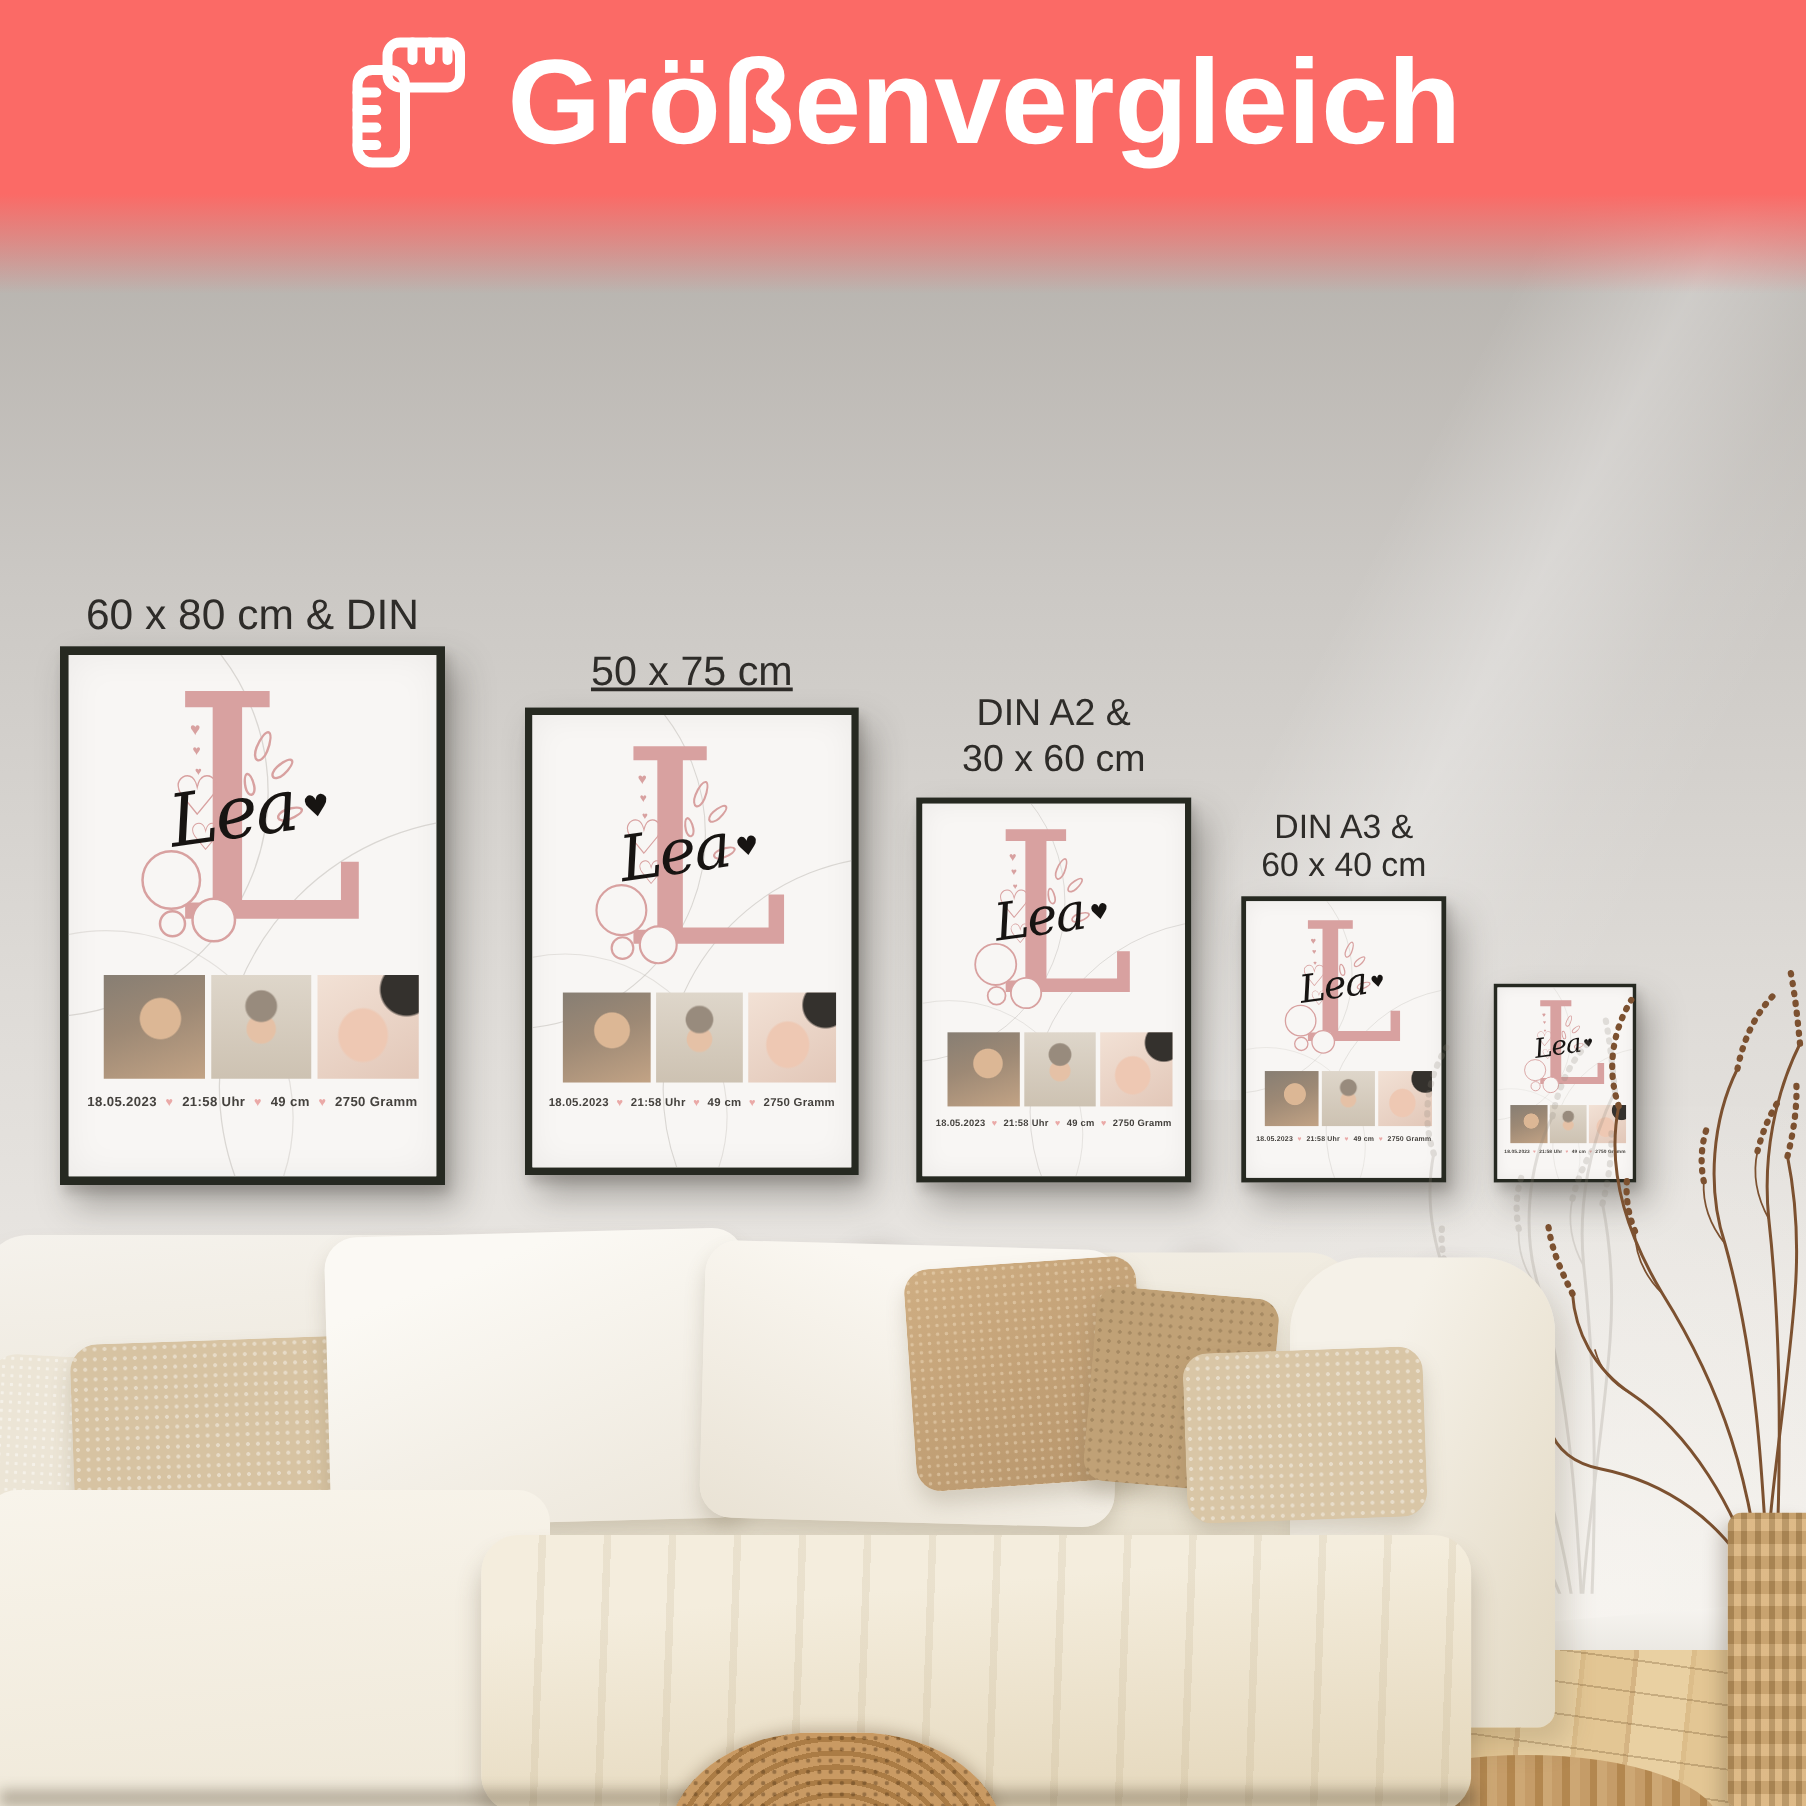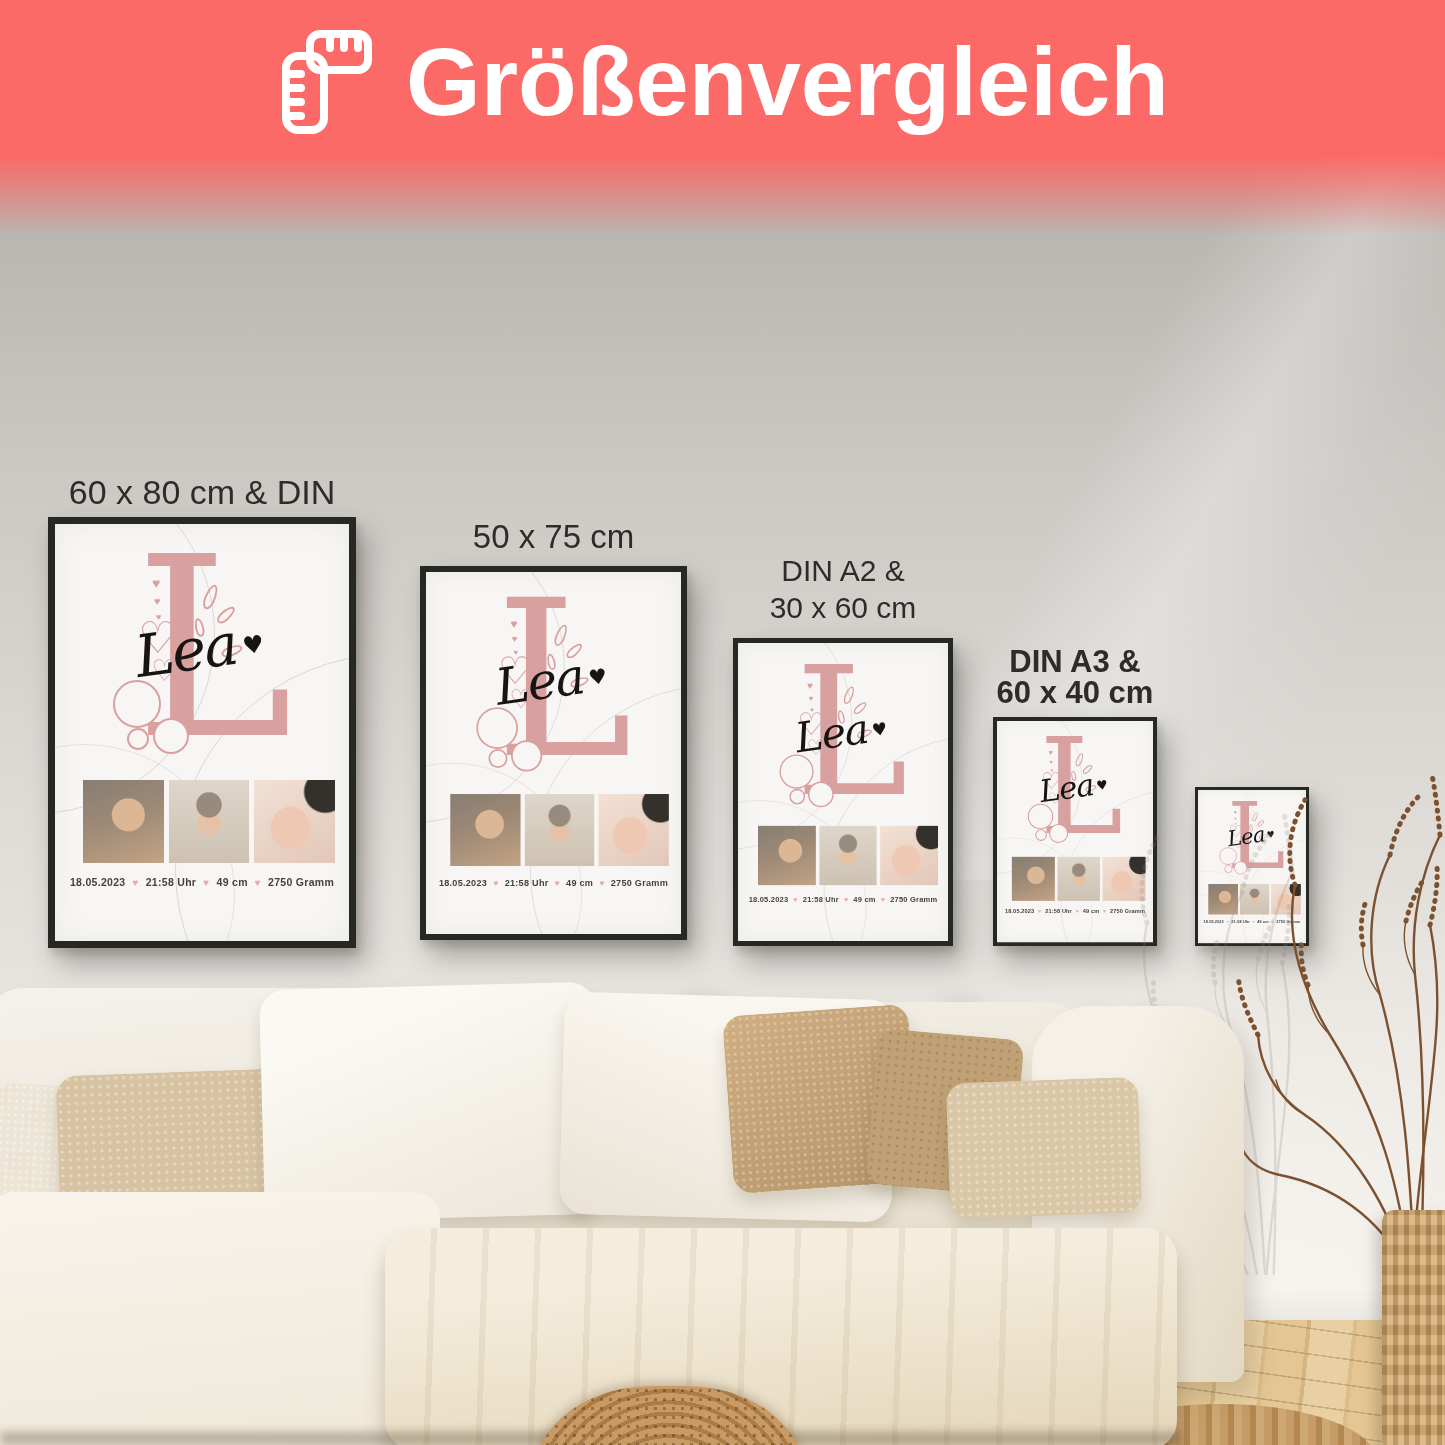--- a/index.html
+++ b/index.html
@@ -30,23 +30,23 @@
         background:linear-gradient(180deg,#fb6a66 0%,#fb6a66 66%,rgba(251,106,102,.55) 82%,rgba(251,106,102,0) 100%);}
   .banner-inner{position:absolute;left:0;top:26px;width:1445px;display:flex;
         justify-content:center;align-items:center;gap:30px;}
   .ruler-svg{width:100px;height:112px;flex:0 0 auto;}
   .page-title{margin:0;font-size:96px;line-height:1.1;font-weight:bold;color:#ffffff;letter-spacing:0px;}
 
   
   .size-label{position:absolute;text-align:center;color:#2e2c29;font-weight:400;}
   .size-label span{display:block;}
   .lb1{left:48px;width:308px;top:472px;font-size:34px;line-height:40px;}
-  .lb2{left:420px;width:267px;top:518px;font-size:33px;line-height:38px;}
+  .lb2{left:420px;width:267px;top:518px;font-size:33px;line-height:38px;text-decoration:underline;}
   .lb3{left:733px;width:220px;top:552px;font-size:30px;line-height:37px;}
-  .lb4{left:993px;width:164px;top:646px;font-size:31px;line-height:31px;font-weight:bold;}
+  .lb4{left:993px;width:164px;top:646px;font-size:27px;line-height:31px;}
   .lb5{left:1177px;width:156px;top:702px;font-size:25px;line-height:29px;}
 
   
   .frame{position:absolute;background:#f8f6f4;border:7px solid #262921;
          box-shadow:10px 16px 26px rgba(50,45,40,.35),3px 6px 8px rgba(50,45,40,.18);}
   .f1{left:48px;top:517px;width:308px;height:431px;border-width:7px;}
   .f2{left:420px;top:566px;width:267px;height:374px;border-width:6px;}
   .f3{left:733px;top:638px;width:220px;height:308px;border-width:5px;}
   .f4{left:993px;top:717px;width:164px;height:229px;border-width:4px;}
   .f5{left:1195px;top:787px;width:114px;height:159px;border-width:3px;}

